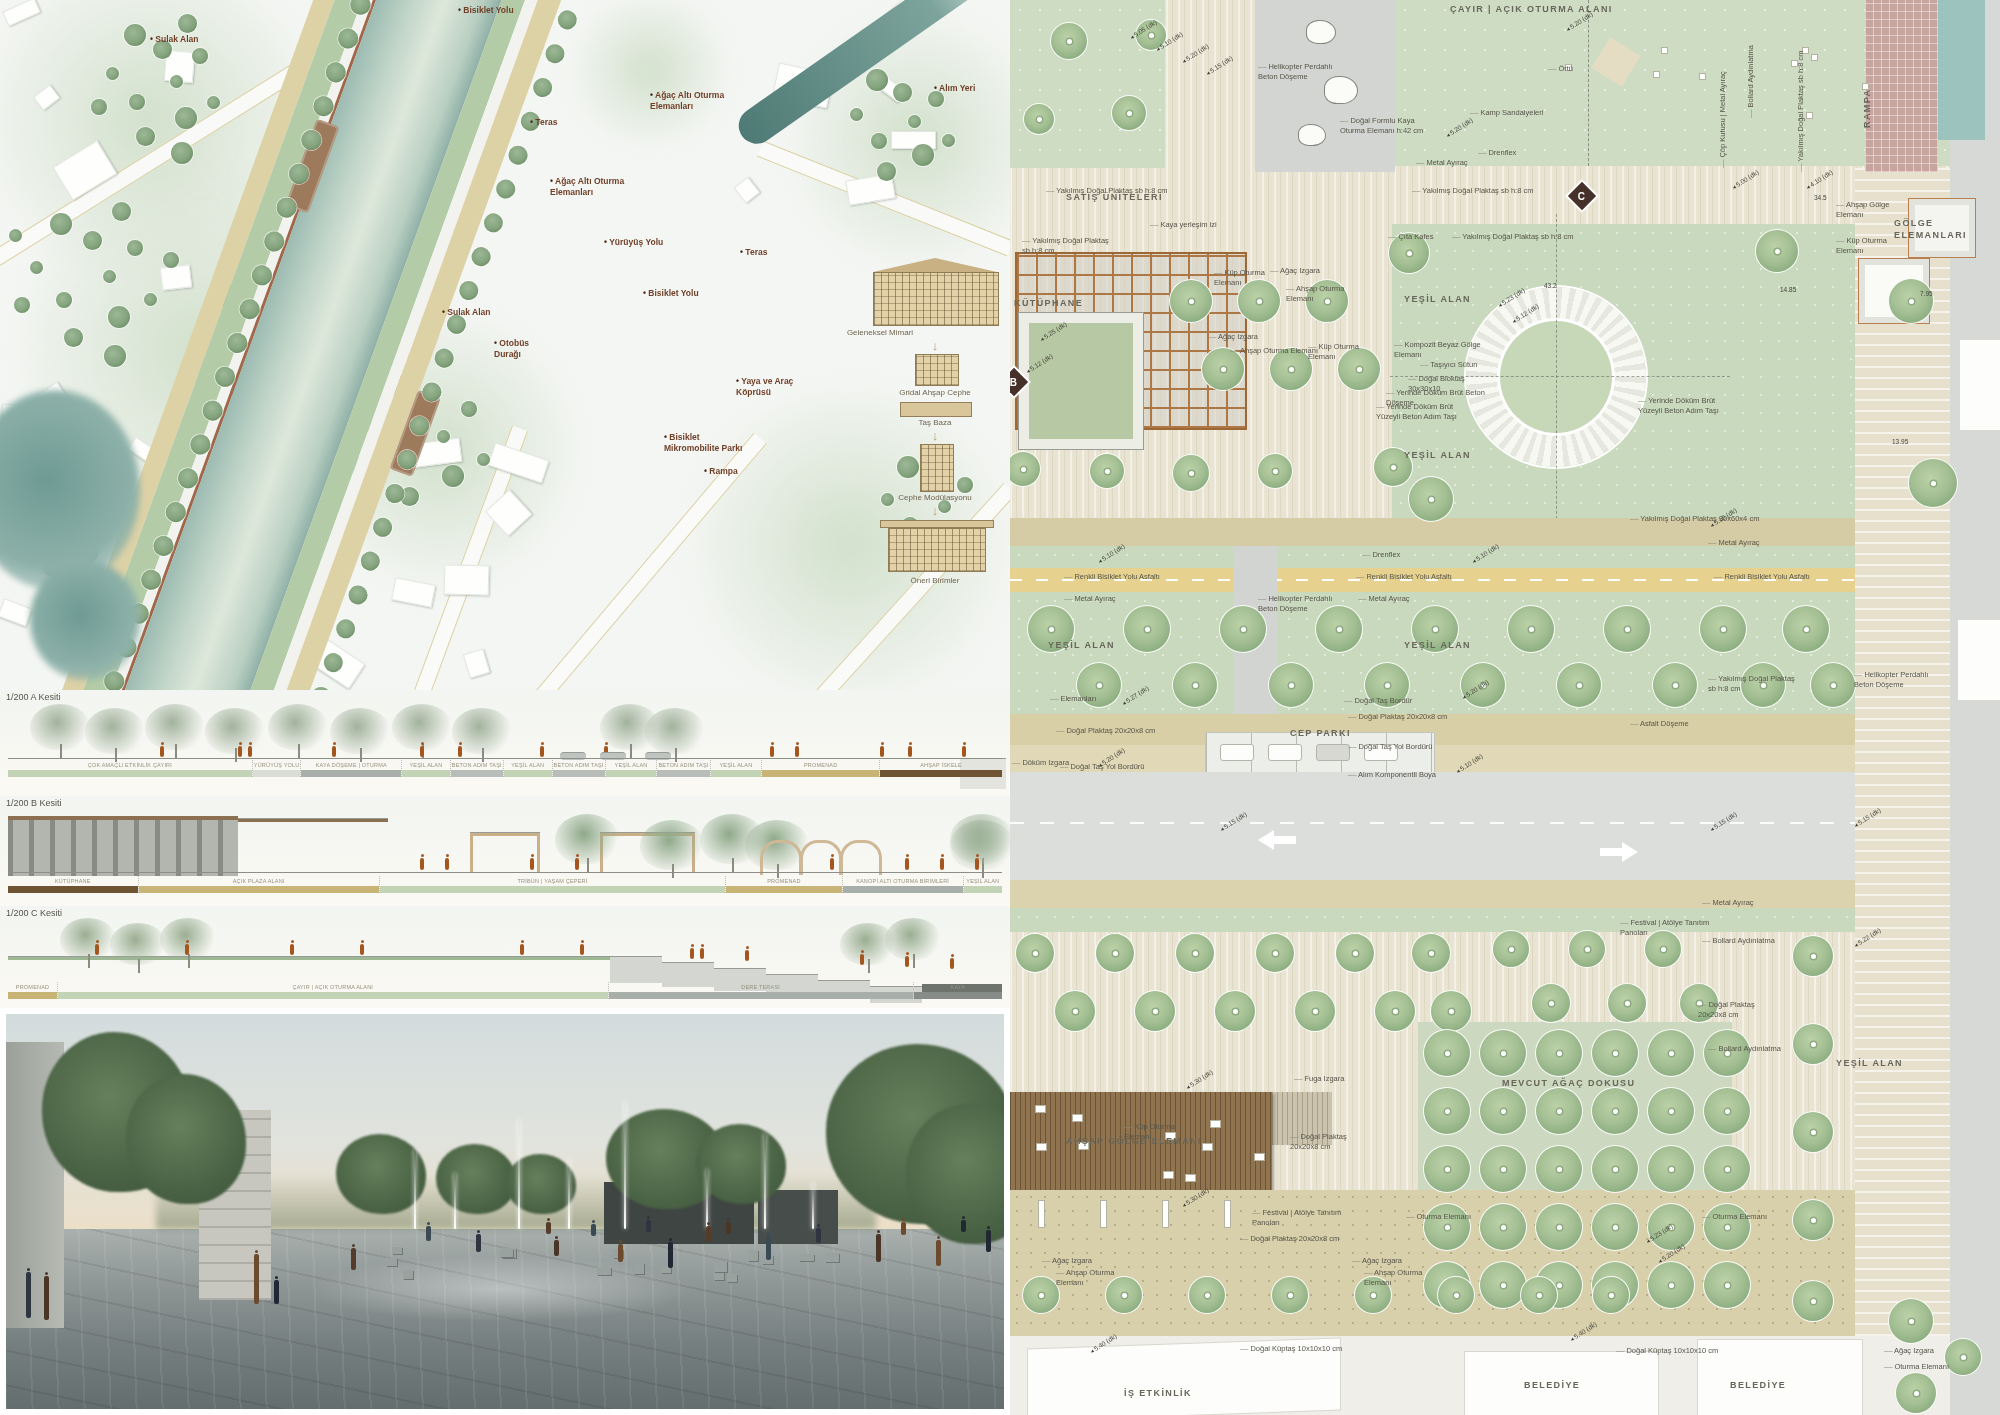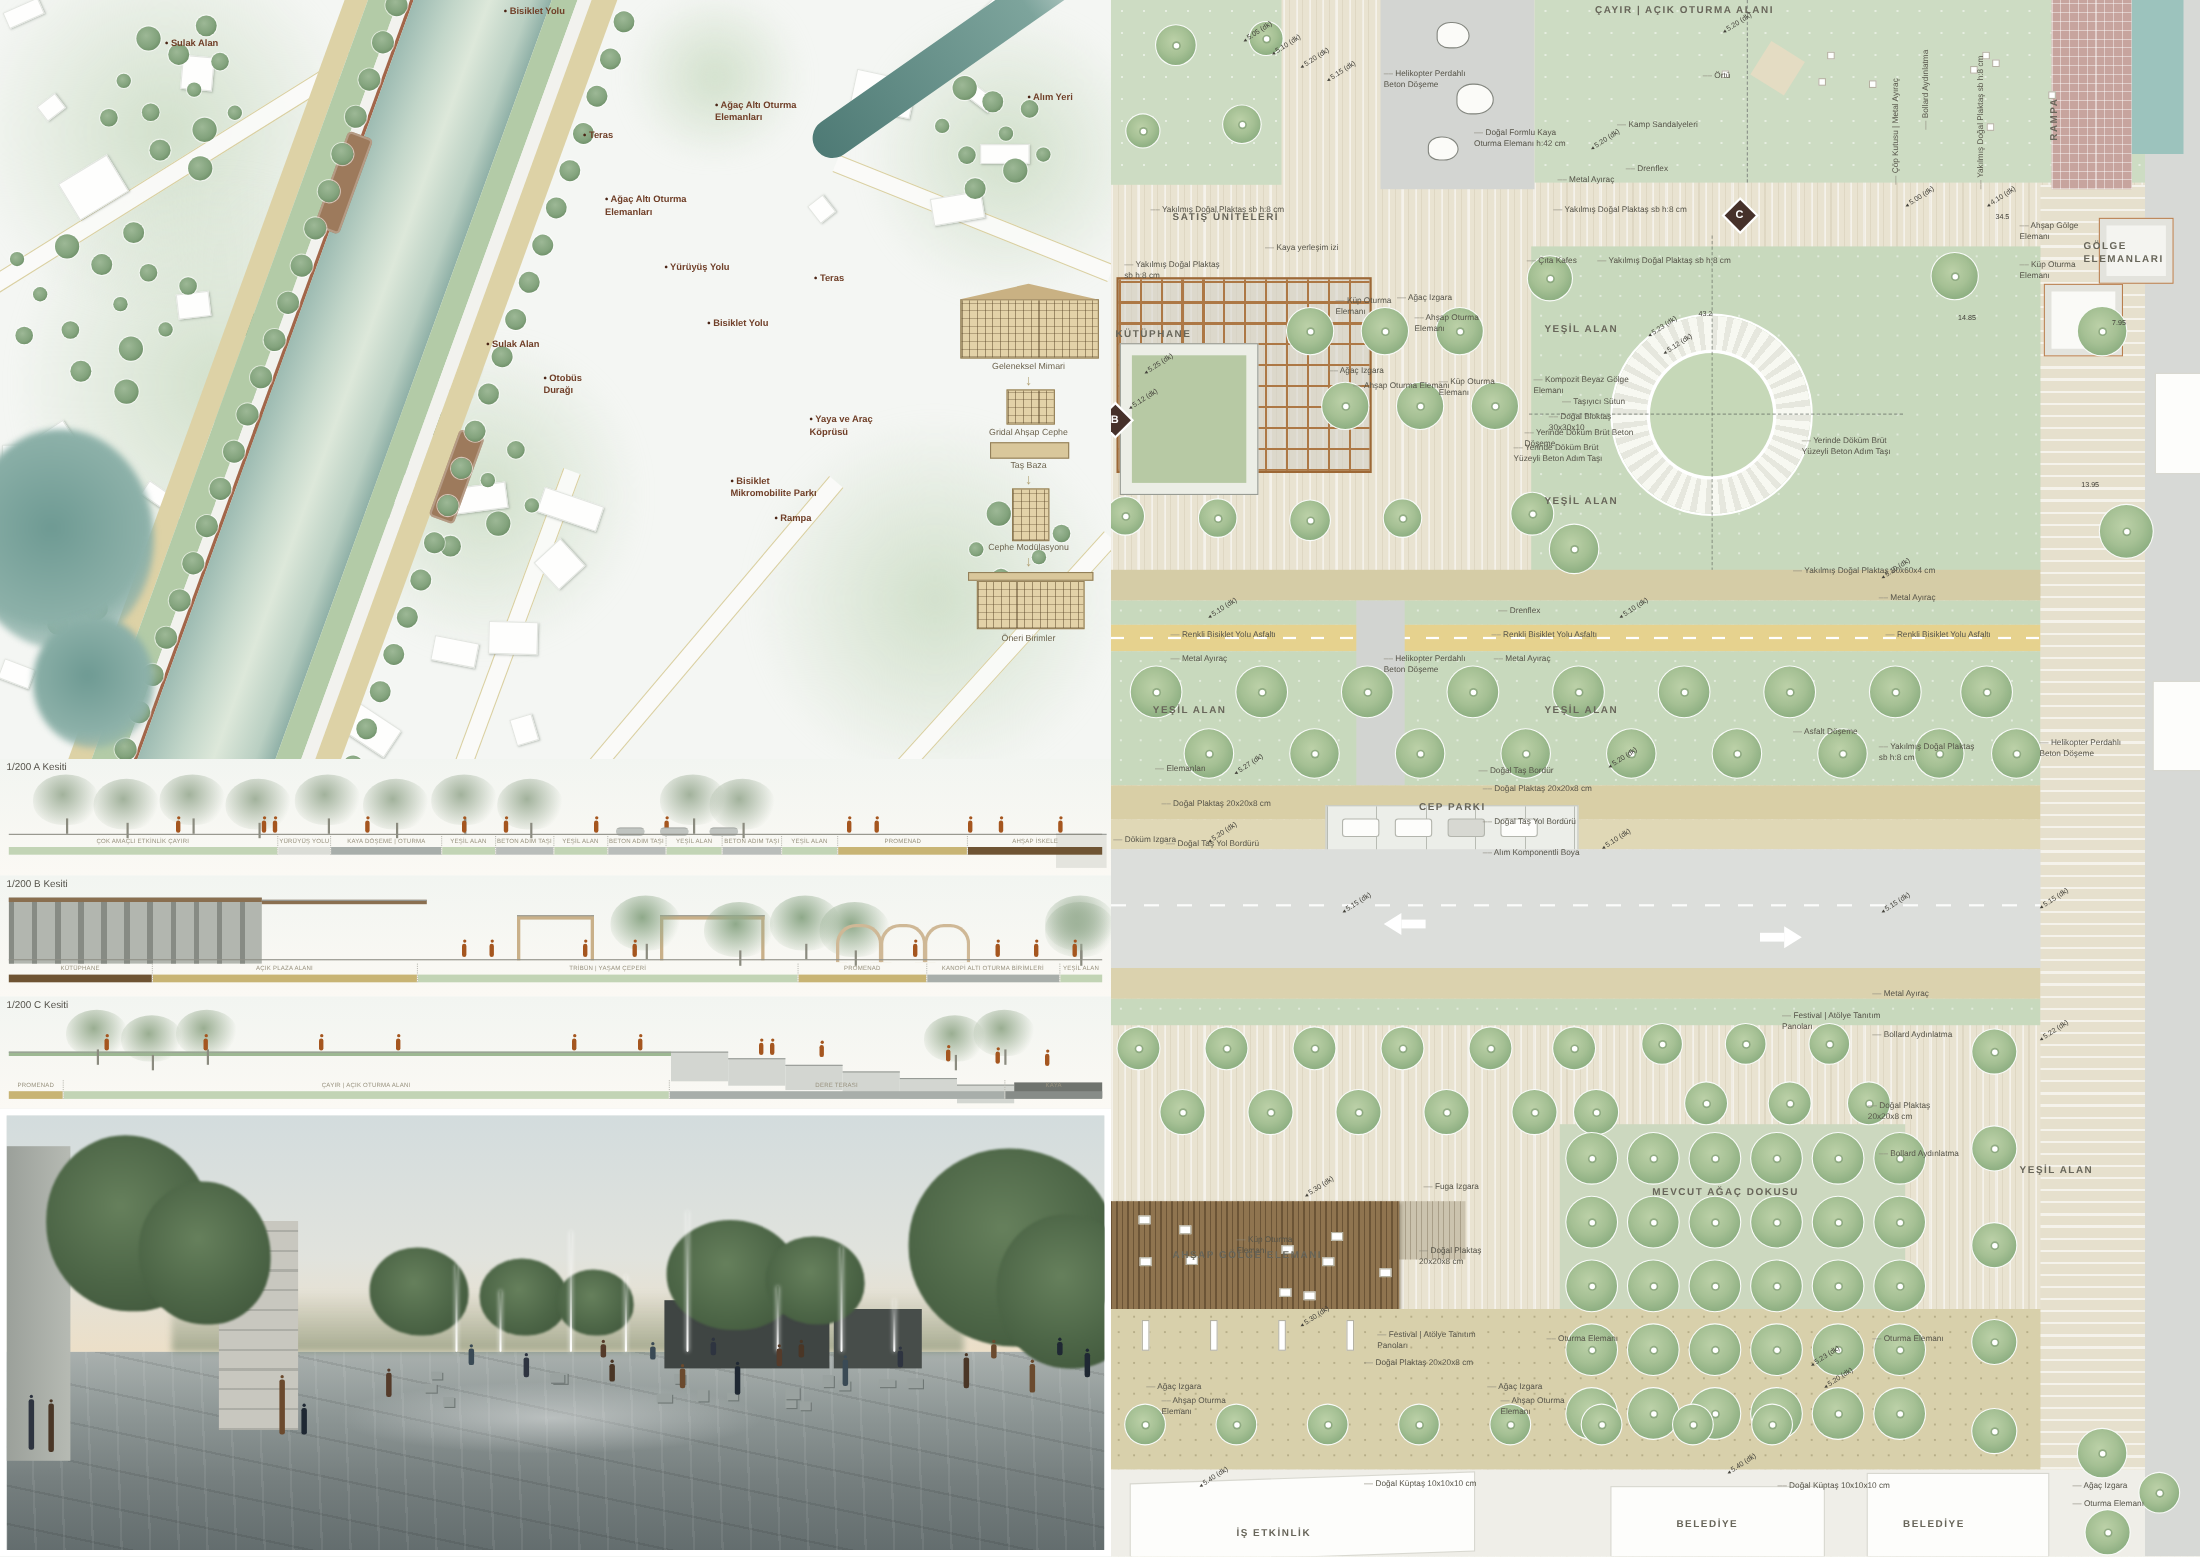--- a/index.html
+++ b/index.html
@@ -288,21 +288,21 @@
       <div class="map-label" style="left: 442px; top: 307px;">Sulak Alan</div>
       <div class="map-label" style="left: 494px; top: 338px; width: 50px;">Otobüs Durağı</div>
       <div class="map-label" style="left: 664px; top: 432px; width: 86px;">Bisiklet Mikromobilite Parkı</div>
       <div class="map-label" style="left: 704px; top: 466px;">Rampa</div>
       <div class="map-label" style="left: 736px; top: 376px; width: 74px;">Yaya ve Araç Köprüsü</div>
     </div>
 
   <div>
     <div class="leg-house" style="left:873px;top:272px;width:124px;height:52px;"></div>
     <div class="leg-roof" style="left:873px;top:258px;"></div>
-    <div class="leg-cap" style="left:935px;top:328px;">Geleneksel Mimari</div>
+    <div class="leg-cap" style="left:880px;top:328px;">Geleneksel Mimari</div>
     <div class="leg-arrow" style="left:935px;top:338px;">↓</div>
     <div class="leg-house" style="left:915px;top:354px;width:42px;height:30px;"></div>
     <div class="leg-cap" style="left:935px;top:388px;">Gridal Ahşap Cephe</div>
     <div style="position:absolute;left:900px;top:402px;width:70px;height:13px;background:#d9c79b;border:1px solid #93805a;"></div>
     <div class="leg-cap" style="left:935px;top:418px;">Taş Baza</div>
     <div class="leg-arrow" style="left:935px;top:428px;">↓</div>
     <div class="leg-house" style="left:920px;top:444px;width:32px;height:46px;"></div>
     <div class="leg-cap" style="left:935px;top:493px;">Cephe Modülasyonu</div>
     <div class="leg-arrow" style="left:935px;top:503px;">↓</div>
     <div style="position:absolute;left:880px;top:520px;width:112px;height:6px;background:#d9c79b;border:1px solid #93805a;"></div>
@@ -831,21 +831,21 @@
       <div class="plabel" style="left: 704px; top: 572px;">Renkli Bisiklet Yolu Asfaltı</div>
       <div class="plabel" style="left: 54px; top: 594px;">Metal Ayıraç</div>
       <div class="plabel" style="left: 348px; top: 594px;">Metal Ayıraç</div>
       <div class="plabel" style="left: 248px; top: 594px; width: 88px;">Helikopter Perdahlı Beton Döşeme</div>
       <div class="plabel area" style="left: 38px; top: 640px;">YEŞİL ALAN</div>
       <div class="plabel area" style="left: 394px; top: 640px;">YEŞİL ALAN</div>
       <div class="plabel" style="left: 698px; top: 674px; width: 96px;">Yakılmış Doğal Plaktaş sb h:8 cm</div>
       <div class="plabel" style="left: 844px; top: 670px; width: 82px;">Helikopter Perdahlı Beton Döşeme</div>
       <div class="plabel" style="left: 40px; top: 694px;">Elemanları</div>
       <div class="plabel" style="left: 334px; top: 696px;">Doğal Taş Bordür</div>
-      <div class="plabel" style="left: 620px; top: 660px;">Asfalt Döşeme</div>
+      <div class="plabel" style="left: 620px; top: 719px;">Asfalt Döşeme</div>
       <div class="plabel" style="left: 46px; top: 726px;">Doğal Plaktaş 20x20x8 cm</div>
       <div class="plabel" style="left: 338px; top: 712px;">Doğal Plaktaş 20x20x8 cm</div>
       <div class="plabel area" style="left: 280px; top: 728px;">CEP PARKI</div>
       <div class="plabel" style="left: 50px; top: 762px;">Doğal Taş Yol Bordürü</div>
       <div class="plabel" style="left: 338px; top: 742px;">Doğal Taş Yol Bordürü</div>
       <div class="plabel" style="left: 2px; top: 758px;">Döküm Izgara</div>
       <div class="plabel" style="left: 338px; top: 770px;">Alım Komponentli Boya</div>
       <div class="plabel" style="left: 692px; top: 898px;">Metal Ayıraç</div>
       <div class="plabel" style="left: 692px; top: 936px;">Bollard Aydınlatma</div>
       <div class="plabel" style="left: 610px; top: 918px; width: 102px;">Festival | Atölye Tanıtım Panoları</div>

